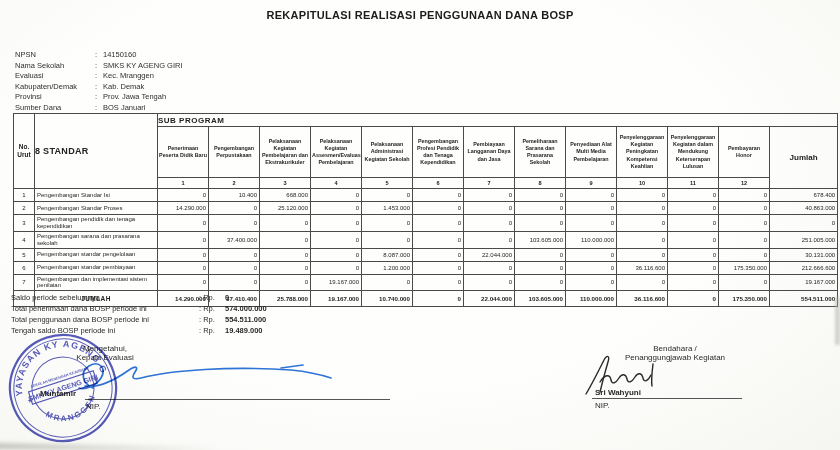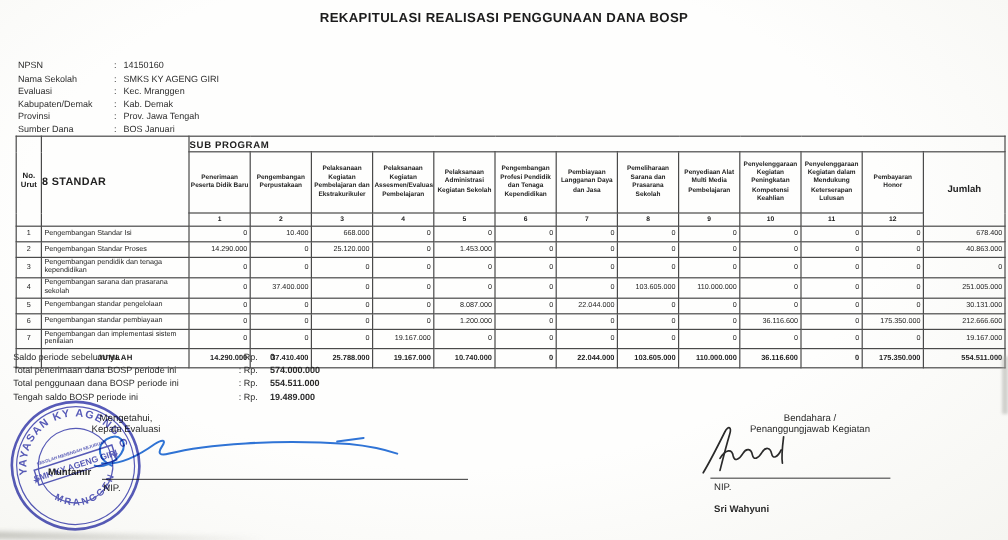--- a/index.html
+++ b/index.html
@@ -39,21 +39,21 @@
   .sum-row { height:11px; display:flex; }
   .sum-label { width:188px; }
   .sum-prefix { width:26px; }
   .sum-value { font-weight:bold; }
   
   .sig { position:absolute; font-size:8px; color:#2a2a2a; }
   .sig-left  { left:40px;  top:344px; width:130px; text-align:center; }
   .sig-right { left:595px; top:344px; width:160px; text-align:center; }
   .sig-name  { font-weight:bold; }
   .sig-left .sig-name  { position:absolute; left:0; top:45px; width:130px; text-align:left; }
-  .sig-right .sig-name { position:absolute; left:0; top:44px;margin-top:32px; }
+  .sig-right .sig-name { position:absolute; left:0; top:44px; }
   .sig-line-left  { position:absolute; left:85px;  top:399px; width:305px; border-top:1px solid #555; }
   .sig-line-right { position:absolute; left:592px; top:398px; width:150px; border-top:1px solid #555; }
   .nip-left  { position:absolute; left:86px;  top:402px; font-size:8px; color:#2a2a2a; }
   .nip-right { position:absolute; left:595px; top:401px; font-size:8px; color:#2a2a2a; }
   
   .stamp { position:absolute; left:6px; top:331px; width:114px; height:114px; mix-blend-mode:multiply; opacity:.88; transform:rotate(-18deg); }
   .sig-blue  { position:absolute; left:55px;  top:348px; width:300px; height:52px; mix-blend-mode:multiply; }
   .sig-black { position:absolute; left:580px; top:352px; width:95px;  height:48px; }
   
   .smudge-right  { position:absolute; right:0; top:297px; width:5px; height:48px; background:#a9a9a4; opacity:.5; filter:blur(1.5px); }

